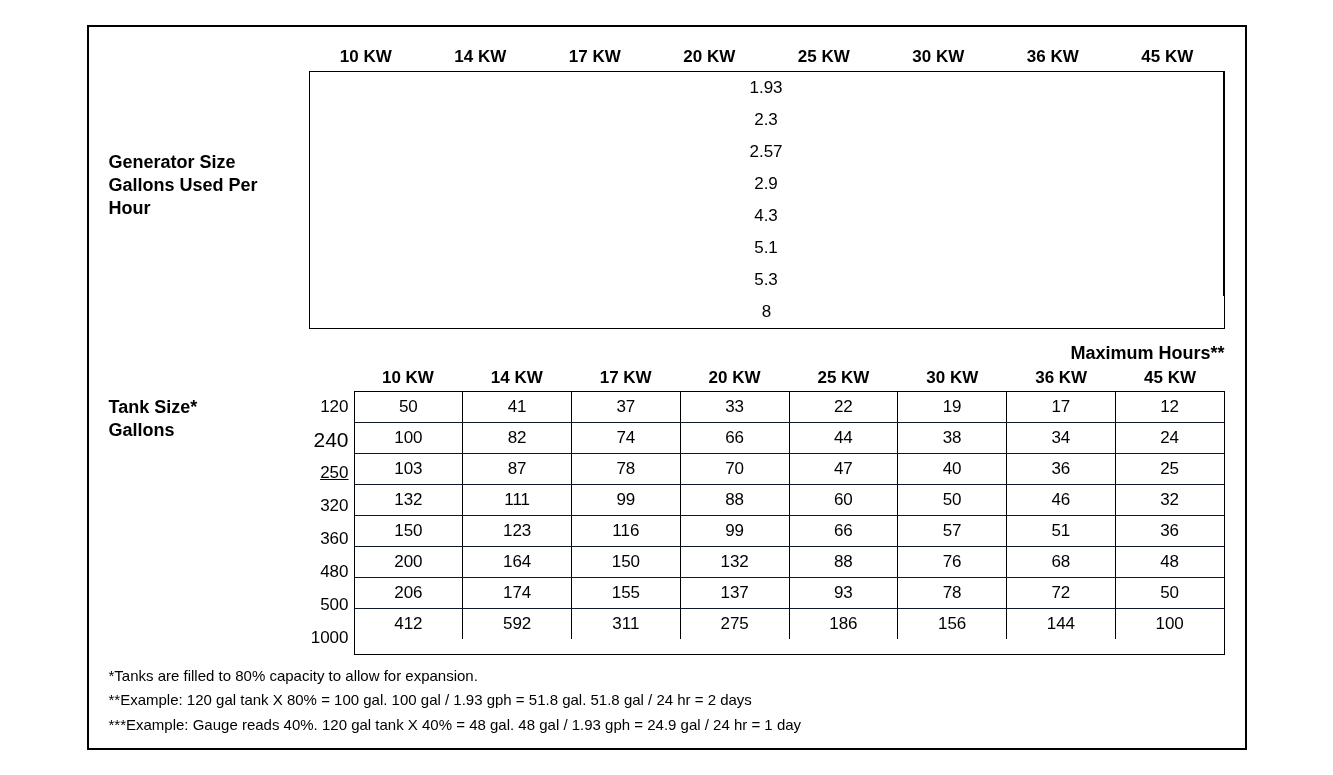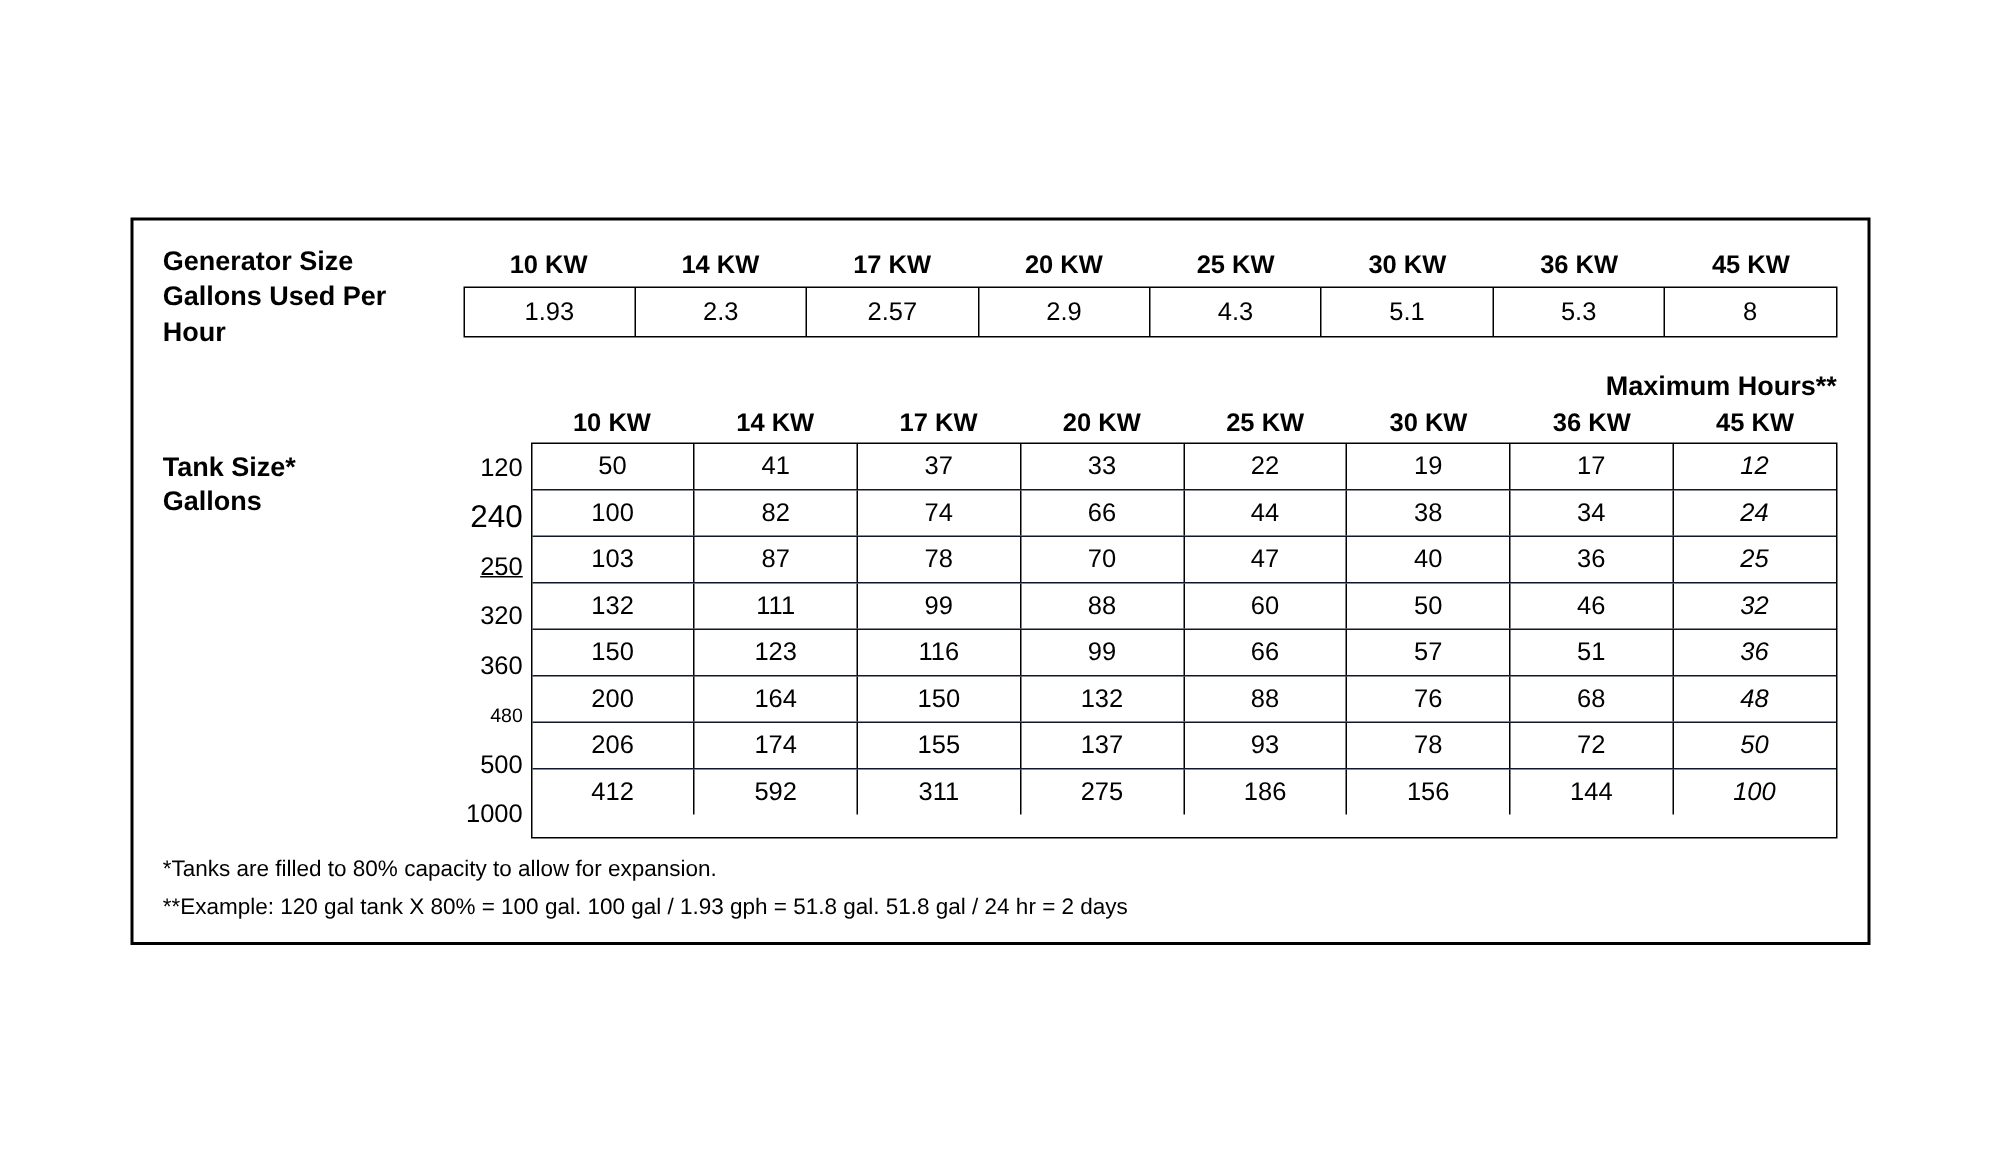--- a/index.html
+++ b/index.html
@@ -74,20 +74,21 @@
       border: 1px solid #000;
       display: flex;
       flex-direction: column;
     }
     .data-row {
       display: flex;
       border-bottom: 1px solid #000;
     }
     .data-row:last-child {
       border-bottom: none;
+      flex-direction: column;
     }
     .data-cell {
       flex: 1;
       text-align: center;
       padding: 6px 4px;
       font-size: 17px;
       border-right: 1px solid #000;
     }
     .data-cell:last-child {
       border-right: none;
@@ -154,21 +155,20 @@
     }
     .bottom-data-cell {
       flex: 1;
       text-align: center;
       padding: 5px 4px;
       font-size: 17px;
       border-right: 1px solid #000;
     }
     .bottom-data-cell:last-child {
       border-right: none;
-      font-style: italic;
     }
   </style>
 </head>
 <body>
 
 <div class="page-wrapper">
   <div class="outer-border">
 
     <div class="top-section">
       <div class="table-row-wrapper">
@@ -233,21 +233,21 @@
             <div class="bottom-header-cell">45 KW</div>
           </div>
 
         <div class="bottom-grid-wrapper">
           <div class="row-labels-col" id="row-labels">
               <div class="row-label" style="width: 45px; font-size: 17px; padding-right: 5px; flex-shrink: 0; height: 33px; display: flex; align-items: center; justify-content: flex-end;">120</div>
               <div class="row-label" style="width: 45px; font-size: 21px; padding-right: 5px; flex-shrink: 0; height: 33px; display: flex; align-items: center; justify-content: flex-end;">240</div>
               <div class="row-label" style="width: 45px; font-size: 17px; padding-right: 5px; flex-shrink: 0; height: 33px; display: flex; align-items: center; justify-content: flex-end; text-decoration: underline;">250</div>
               <div class="row-label" style="width: 45px; font-size: 17px; padding-right: 5px; flex-shrink: 0; height: 33px; display: flex; align-items: center; justify-content: flex-end;">320</div>
               <div class="row-label" style="width: 45px; font-size: 17px; padding-right: 5px; flex-shrink: 0; height: 33px; display: flex; align-items: center; justify-content: flex-end;">360</div>
-              <div class="row-label" style="width: 45px; font-size: 13px; padding-right: 5px; flex-shrink: 0; height: 33px; display: flex; align-items: center; justify-content: flex-end;">480</div>
+              <div class="row-label" style="width: 45px; font-size: 17px; padding-right: 5px; flex-shrink: 0; height: 33px; display: flex; align-items: center; justify-content: flex-end;">480</div>
               <div class="row-label" style="width: 45px; font-size: 17px; padding-right: 5px; flex-shrink: 0; height: 33px; display: flex; align-items: center; justify-content: flex-end;">500</div>
               <div class="row-label" style="width: 45px; font-size: 17px; padding-right: 5px; flex-shrink: 0; height: 33px; display: flex; align-items: center; justify-content: flex-end;">1000</div>
             </div>
           <div class="bottom-data-grid" id="bottom-grid">
               <div class="bottom-data-row">
                 <div class="bottom-data-cell">50</div>
                 <div class="bottom-data-cell">41</div>
                 <div class="bottom-data-cell">37</div>
                 <div class="bottom-data-cell">33</div>
                 <div class="bottom-data-cell">22</div>
@@ -326,16 +326,17 @@
                 <div class="bottom-data-cell">100</div>
               </div>
             </div>
         </div>
       </div>
     </div>
 
     <div class="footnotes">
       <p>*Tanks are filled to 80% capacity to allow for expansion.</p>
       <p>**Example: 120 gal tank X 80% = 100 gal. 100 gal / 1.93 gph = 51.8 gal. 51.8 gal / 24 hr = 2 days</p>
+      <p>***Example: Gauge reads 40%. 120 gal tank X 40% = 48 gal. 48 gal / 1.93 gph = 24.9 gal / 24 hr = 1 day</p>
     </div>
 
   </div>
 </div>
 
 </body></html>

